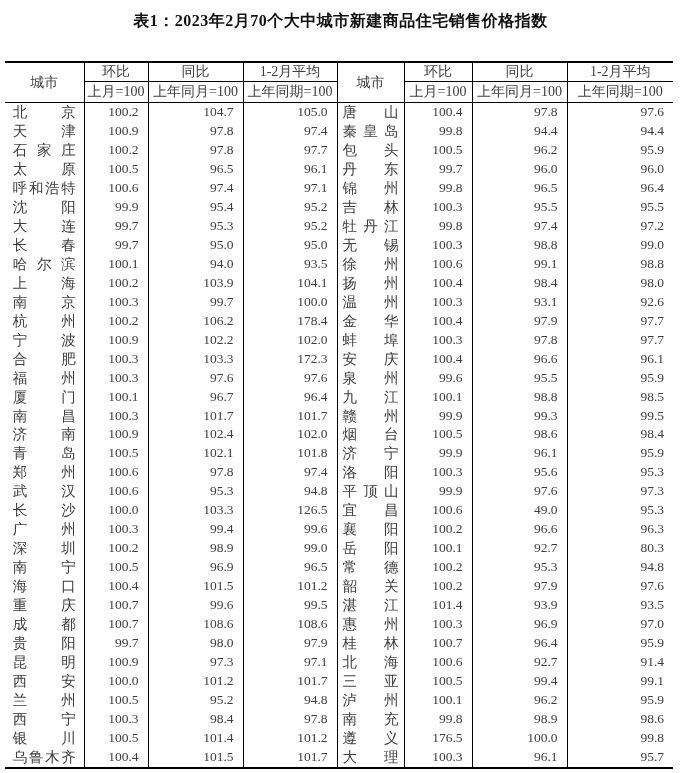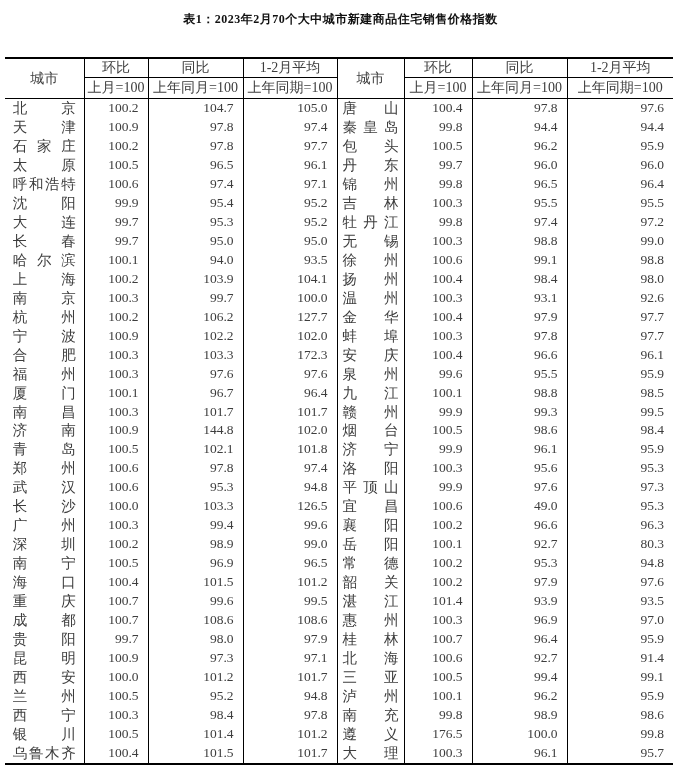--- a/index.html
+++ b/index.html
@@ -7,21 +7,21 @@
     margin: 0; padding: 0;
     width: 681px; height: 773px;
     background: #ffffff;
     font-family: "Liberation Serif", "DejaVu Serif", serif;
     color: #3d3d3d;
     overflow: hidden;
   }
   .page-title {
     padding-top: 11px;
     text-align: center;
-    font-size: 12px;
+    font-size: 16px;
     font-weight: bold;
     color: #111111;
     letter-spacing: 0.5px;
   }
   table.price-table {
     border-collapse: collapse;
     table-layout: fixed;
     width: 668px;
     margin: 29px 0 0 5px;
     border-top: 2.5px solid #000;
@@ -255,21 +255,21 @@
         <td class="num b-r">100.3</td>
         <td class="num b-r">93.1</td>
         <td class="num">92.6</td>
       </tr>
       <tr>
         <td class="city b-r">
           <span class="city-inner w-l">杭州</span>
         </td>
         <td class="num b-r">100.2</td>
         <td class="num b-r">106.2</td>
-        <td class="num b-r">127.7</td>
+        <td class="num b-r">178.4</td>
         <td class="city b-r">
           <span class="city-inner w-r">金华</span>
         </td>
         <td class="num b-r">100.4</td>
         <td class="num b-r">97.9</td>
         <td class="num">97.7</td>
       </tr>
       <tr>
         <td class="city b-r">
           <span class="city-inner w-l">宁波</span>
@@ -338,21 +338,21 @@
         </td>
         <td class="num b-r">99.9</td>
         <td class="num b-r">99.3</td>
         <td class="num">99.5</td>
       </tr>
       <tr>
         <td class="city b-r">
           <span class="city-inner w-l">济南</span>
         </td>
         <td class="num b-r">100.9</td>
-        <td class="num b-r">144.8</td>
+        <td class="num b-r">102.4</td>
         <td class="num b-r">102.0</td>
         <td class="city b-r">
           <span class="city-inner w-r">烟台</span>
         </td>
         <td class="num b-r">100.5</td>
         <td class="num b-r">98.6</td>
         <td class="num">98.4</td>
       </tr>
       <tr>
         <td class="city b-r">

